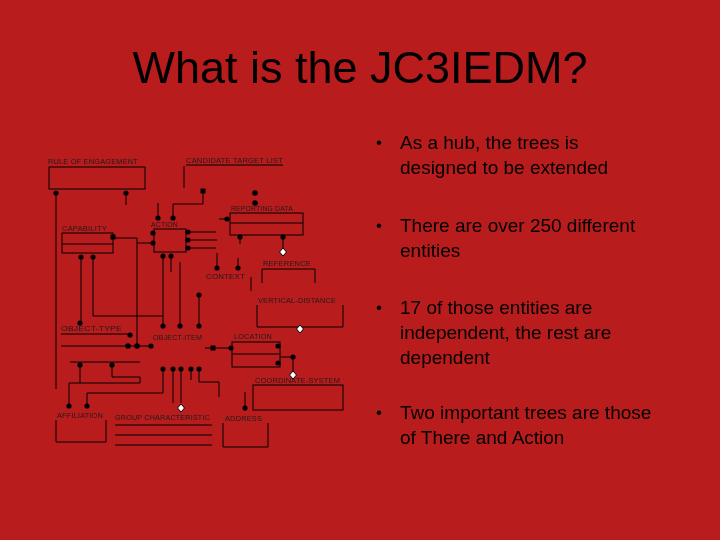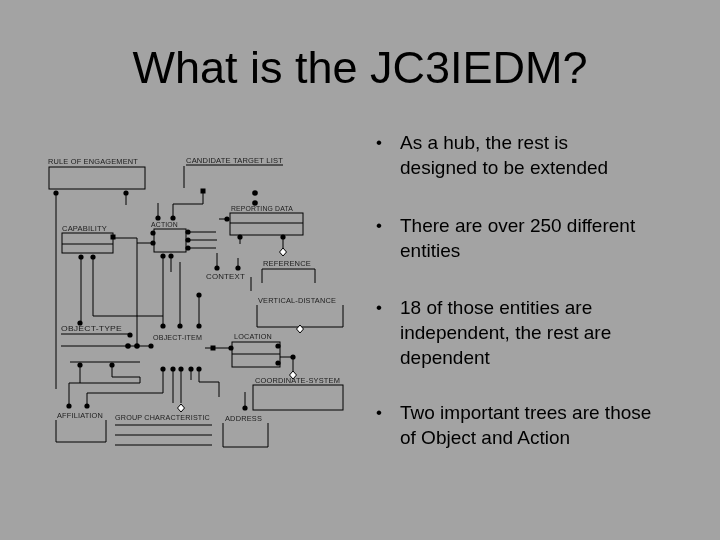--- a/index.html
+++ b/index.html
@@ -1,17 +1,17 @@
 <!DOCTYPE html>
 <html><head>
 <meta charset="utf-8">
 <style>
   html,body{margin:0;padding:0;background:#888;}
   #slide{
-    position:relative;width:720px;height:540px;background:#a3a3a3;
+    position:relative;width:720px;height:540px;background:#b91c1c;
     overflow:hidden;font-family:"Liberation Sans",sans-serif;color:#000;
   }
   #title{
     position:absolute;left:0;top:42px;width:720px;
     text-align:center;font-size:45px;font-weight:400;letter-spacing:0px;
     color:#000;white-space:nowrap;
   }
   .bullet{
     position:absolute;left:368px;width:300px;
     font-size:19px;line-height:25px;color:#000;
@@ -36,38 +36,38 @@
 </style>
 </head>
 <body>
 
 <div id="slide">
 
   <div id="title">What is the JC3IEDM?</div>
 
   <div class="bullet" id="b1">
     <span class="marker">•</span>
-    <span class="btxt">As a hub, the rest is
+    <span class="btxt">As a hub, the trees is
 designed to be extended</span>
   </div>
   <div class="bullet" id="b2">
     <span class="marker">•</span>
     <span class="btxt">There are over 250 different
 entities</span>
   </div>
   <div class="bullet" id="b3">
     <span class="marker">•</span>
-    <span class="btxt">18 of those entities are
+    <span class="btxt">17 of those entities are
 independent, the rest are
 dependent</span>
   </div>
   <div class="bullet" id="b4">
     <span class="marker">•</span>
     <span class="btxt">Two important trees are those
-of Object and Action</span>
+of There and Action</span>
   </div>
 
   <svg id="diagram" width="720" height="540" viewBox="0 0 720 540">
 
     <g fill="none" stroke="#000" stroke-width="1">
       <rect x="49" y="167" width="96" height="22"></rect>
       <rect x="62" y="233" width="51" height="20"></rect>
       <line x1="62" y1="244" x2="113" y2="244"></line>
       <rect x="154" y="229" width="32" height="23"></rect>
       <rect x="230" y="213" width="73" height="22"></rect>

